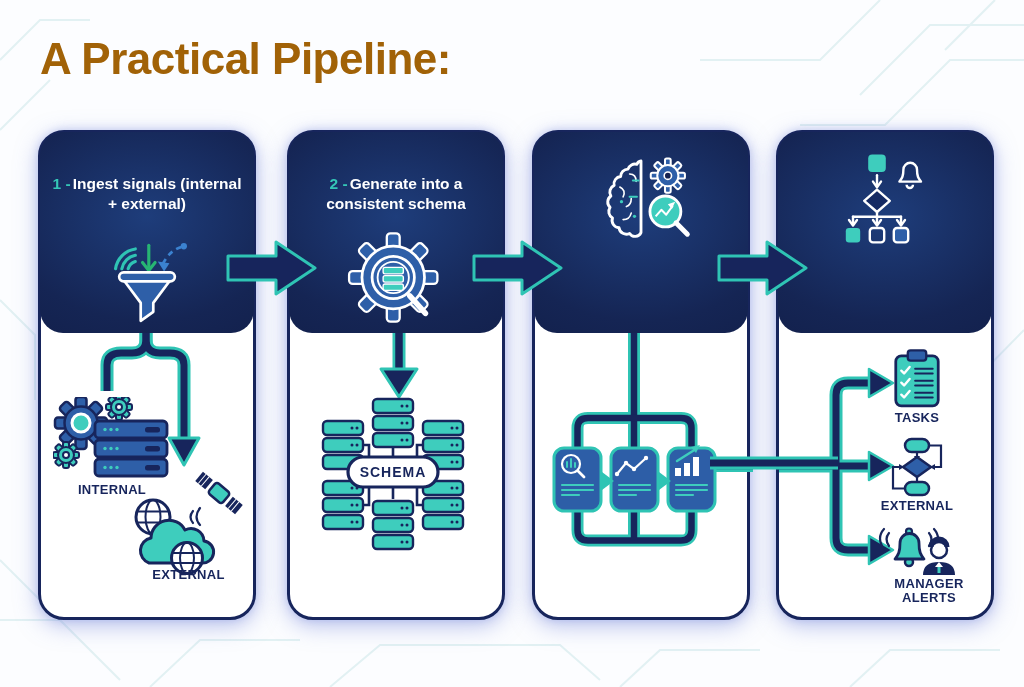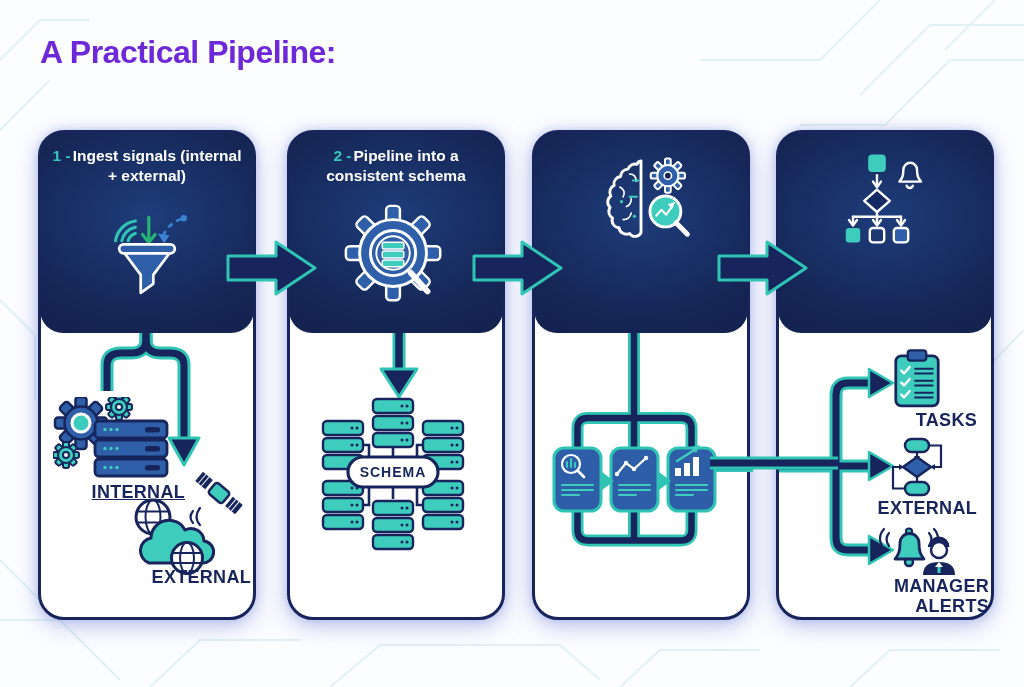--- a/index.html
+++ b/index.html
@@ -1,32 +1,32 @@
 <!DOCTYPE html>
 <html><head>
 <meta charset="utf-8">
 <style>
   html,body{margin:0;padding:0;background:#eef1f6;}
   .canvas{position:relative;width:1024px;height:687px;background:#fcfdff;overflow:hidden;
           font-family:"Liberation Sans","DejaVu Sans",sans-serif;}
   .bg-pattern{position:absolute;inset:0;z-index:0;}
-  .page-title{position:absolute;left:40px;top:34px;z-index:2;font-size:32px;font-weight:800;
-              color:#6d28d9;letter-spacing:-0.5px;}
+  .page-title{position:absolute;left:40px;top:34px;z-index:2;font-size:44px;font-weight:800;
+              color:#a16207;letter-spacing:-0.5px;}
   .card{position:absolute;top:130px;width:218px;height:490px;background:#ffffff;
         border:3px solid #17255c;border-radius:26px;box-sizing:border-box;z-index:3;
         box-shadow:0 6px 22px rgba(124,140,220,.50),0 0 8px rgba(124,140,220,.35);}
   .card-header{position:absolute;top:-1px;left:-1px;right:-1px;height:201px;border-radius:23px;
         background:radial-gradient(120% 95% at 50% 42%,#1e3d7b 0%,#152554 55%,#101c45 100%);
         display:flex;flex-direction:column;align-items:center;padding-top:14px;box-sizing:border-box;}
-  .step-heading{color:#ffffff;font-weight:700;font-size:15.5px;line-height:1.3;text-align:center;width:192px;}
+  .step-heading{color:#ffffff;font-weight:700;font-size:15.5px;line-height:1.3;text-align:center;width:192px;margin-top:28px;}
   .step-num{color:#35c7b7;margin-right:2px;}
   .card-body{position:absolute;top:200px;left:0;right:0;bottom:0;}
   .body-svg{position:absolute;left:0;top:0;}
-  .io-label{position:absolute;font-weight:800;color:#17255c;font-size:18px;letter-spacing:.3px;
-            text-align:right;line-height:1.1;}
+  .io-label{position:absolute;font-weight:800;color:#17255c;font-size:13px;letter-spacing:.3px;
+            text-align:center;line-height:1.1;}
   .hub-label{position:absolute;left:58px;top:124px;width:90px;height:40px;line-height:30px;
              text-align:center;font-weight:800;font-size:14px;letter-spacing:1px;color:#17255c;}
   .flow-arrow{position:absolute;top:239px;width:92px;height:58px;z-index:4;}
   .cross-connector{position:absolute;left:708px;top:449px;width:132px;height:28px;z-index:5;}
   .icon-abs{position:absolute;}
 </style>
 </head>
 <body>
 
 <div class="canvas">
@@ -122,21 +122,21 @@
         </g>
         <g fill="#3ecdbd" stroke="#17255c" stroke-width="2">
           <rect x="10" y="45" width="6" height="26" rx="2"></rect>
           <rect x="10" y="45" width="6" height="26" rx="2" transform="rotate(45 13 58)"></rect>
           <rect x="10" y="45" width="6" height="26" rx="2" transform="rotate(90 13 58)"></rect>
           <rect x="10" y="45" width="6" height="26" rx="2" transform="rotate(135 13 58)"></rect>
           <circle cx="13" cy="58" r="8"></circle>
         </g>
         <circle cx="13" cy="58" r="3" fill="#ffffff" stroke="#17255c" stroke-width="2"></circle>
       </svg>
-      <div class="io-label" style="left:24px;top:150px;width:120px;text-decoration:underline;">INTERNAL</div>
+      <div class="io-label" style="left:11px;top:150px;width:120px;">INTERNAL</div>
       <svg class="icon-abs" style="left:86px;top:138px;" width="122" height="104" viewBox="0 0 122 104">
         <g transform="translate(92,22) rotate(40)">
           <rect x="-26" y="-6" width="13" height="12" fill="#17255c"></rect>
           <line x1="-22" y1="-6" x2="-22" y2="6" stroke="#ffffff" stroke-width="1"></line>
           <line x1="-18" y1="-6" x2="-18" y2="6" stroke="#ffffff" stroke-width="1"></line>
           <rect x="13" y="-6" width="13" height="12" fill="#17255c"></rect>
           <line x1="17" y1="-6" x2="17" y2="6" stroke="#ffffff" stroke-width="1"></line>
           <line x1="21" y1="-6" x2="21" y2="6" stroke="#ffffff" stroke-width="1"></line>
           <rect x="-9" y="-7" width="18" height="14" rx="3" fill="#3ecdbd" stroke="#17255c" stroke-width="2.5"></rect>
         </g>
@@ -155,21 +155,21 @@
           <line x1="-14.5" y1="-5" x2="14.5" y2="-5" stroke="#17255c" stroke-width="2"></line>
           <line x1="-14.5" y1="5" x2="14.5" y2="5" stroke="#17255c" stroke-width="2"></line>
         </g>
       </svg>
       <div class="io-label" style="left:85px;top:235px;width:125px;">EXTERNAL</div>
     </div>
   </div>
 
   <div class="card" style="left:287px;">
     <div class="card-header">
-      <div class="step-heading"><span class="step-num">2 -</span><span>Pipeline into a consistent schema</span></div>
+      <div class="step-heading"><span class="step-num">2 -</span><span>Generate into a consistent schema</span></div>
       <svg width="128" height="114" viewBox="0 0 130 116" style="margin-top:12px;">
         <g fill="#2e5fa8" stroke="#ffffff" stroke-width="2.5">
           <rect x="55" y="8" width="14" height="96" rx="4"></rect>
           <rect x="55" y="8" width="14" height="96" rx="4" transform="rotate(45 62 56)"></rect>
           <rect x="55" y="8" width="14" height="96" rx="4" transform="rotate(90 62 56)"></rect>
           <rect x="55" y="8" width="14" height="96" rx="4" transform="rotate(135 62 56)"></rect>
         </g>
         <circle cx="62" cy="56" r="34" fill="#2e5fa8" stroke="#ffffff" stroke-width="3"></circle>
         <circle cx="62" cy="56" r="23" fill="#2e5fa8" stroke="#ffffff" stroke-width="3"></circle>
         <circle cx="62" cy="56" r="17" fill="none" stroke="#ffffff" stroke-width="2"></circle>

